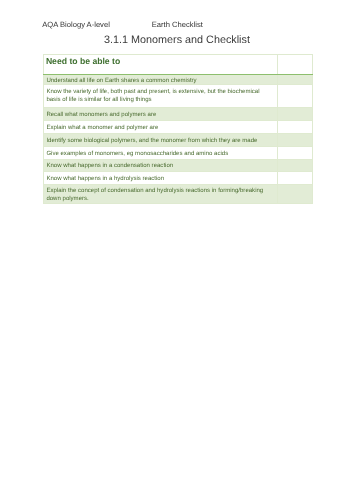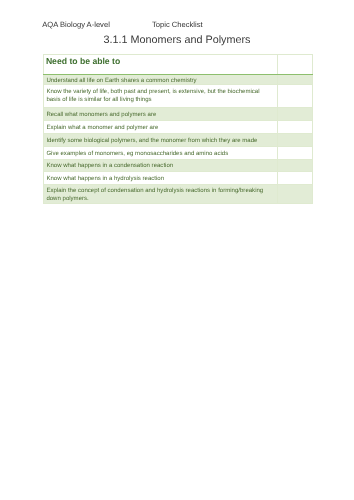--- a/index.html
+++ b/index.html
@@ -30,23 +30,23 @@
   tr.r7 td{height:12.6px;} tr.r7 td.t{padding-top:3.9px;line-height:7.5px;}
   tr.r8 td{height:12.0px;} tr.r8 td.t{padding-top:3.9px;line-height:7.5px;}
   tr.r9 td{height:19.6px;} tr.r9 td.t{padding-top:3.9px;line-height:7.5px;}
 </style>
 </head>
 <body>
 
 <div class="page">
   <div class="hdr">
     <span class="h-l">AQA Biology A-level</span>
-    <span class="h-c">Topic Checklist</span>
+    <span class="h-c">Earth Checklist</span>
   </div>
-  <div class="title">3.1.1 Monomers and Polymers</div>
+  <div class="title">3.1.1 Monomers and Checklist</div>
   <table>
     <thead>
         <tr>
       <th class="thl">Need to be able to</th>
       <th class="c2"></th>
     </tr>
       </thead>
     <tbody>
         <tr class="g r1">
           <td class="t">Understand all life on Earth shares a common chemistry</td>

